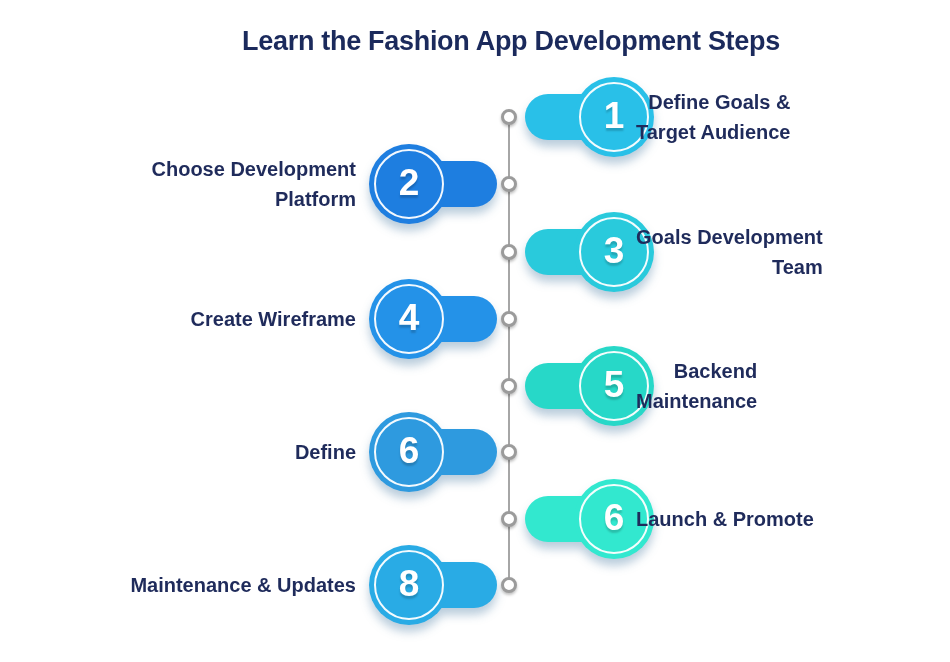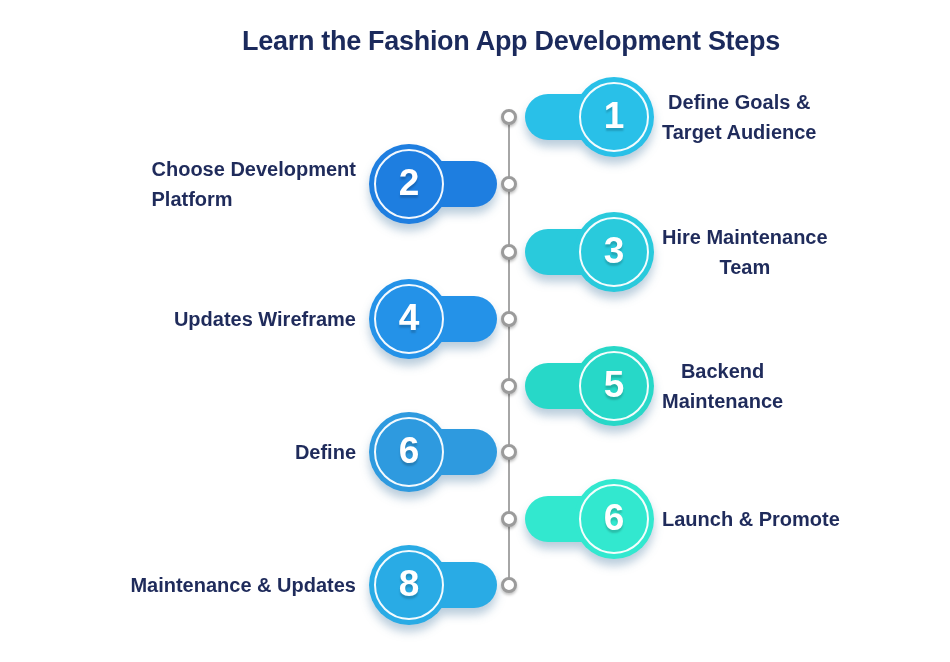--- a/index.html
+++ b/index.html
@@ -102,22 +102,22 @@
     position: absolute;
     top: 0;
     transform: translateY(-50%);
     color: var(--text-color, #1f2b5b);
     font-size: 20px;
     font-weight: bold;
     line-height: 30px;
     white-space: pre-line;
     z-index: 4;
   }
-  .step.right .label { left: 626px; text-align: center; }
-  .step.left  .label { right: 630px; }
+  .step.right .label { left: 600px; text-align: right; }
+  .step.left  .label { right: 630px; text-align: right; }
 </style>
 </head>
 <body>
 
 <div class="canvas">
 
   <div class="title">Learn the Fashion App Development Steps</div>
 
   <div class="timeline-line"></div>
 
@@ -146,33 +146,33 @@
   </div>
 
   <div class="step right" style="--y: 252px; --c: #29cadc;">
     <div class="blob">
       <span class="tail"></span>
       <span class="circle">
         <span class="num">3</span>
       </span>
     </div>
     <span class="dot"></span>
-    <div class="label">Hire Maintenance
+    <div class="label">Goals Development
 Team</div>
   </div>
 
   <div class="step left" style="--y: 319px; --c: #2492e8;">
     <div class="blob">
       <span class="tail"></span>
       <span class="circle">
         <span class="num">4</span>
       </span>
     </div>
     <span class="dot"></span>
-    <div class="label">Updates Wireframe</div>
+    <div class="label">Create Wireframe</div>
   </div>
 
   <div class="step right" style="--y: 386px; --c: #27d8c8;">
     <div class="blob">
       <span class="tail"></span>
       <span class="circle">
         <span class="num">5</span>
       </span>
     </div>
     <span class="dot"></span>

